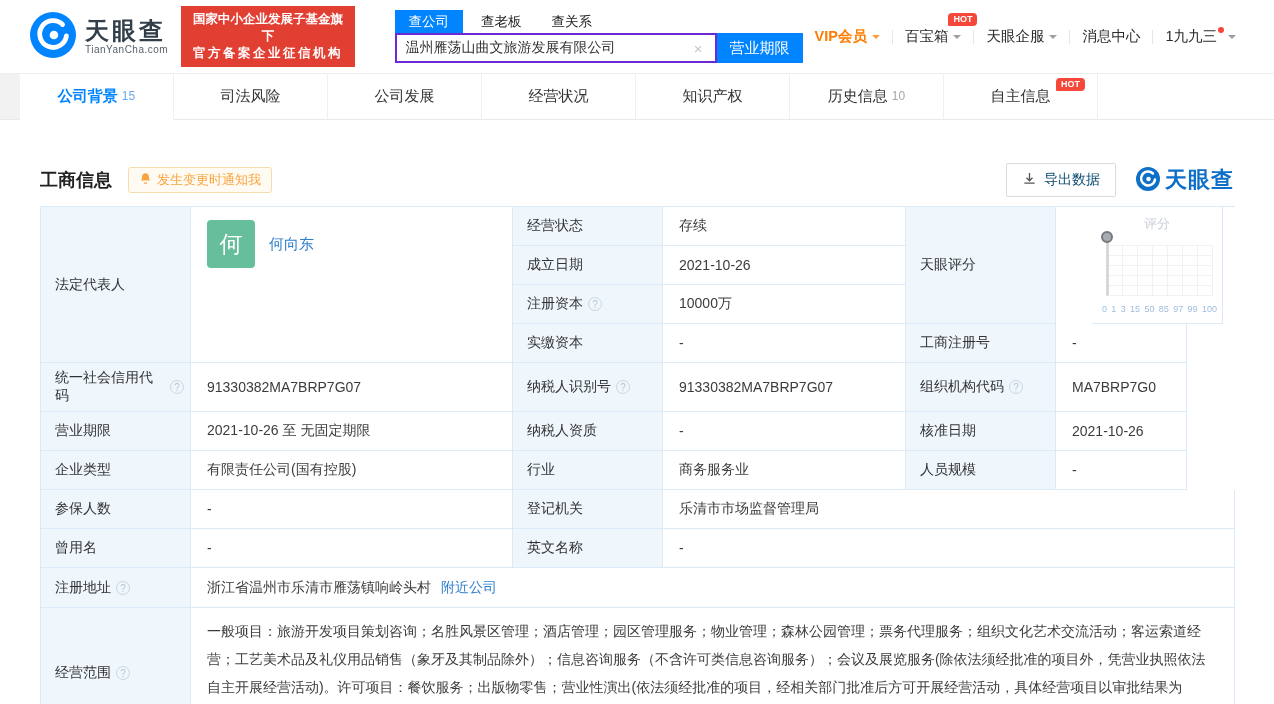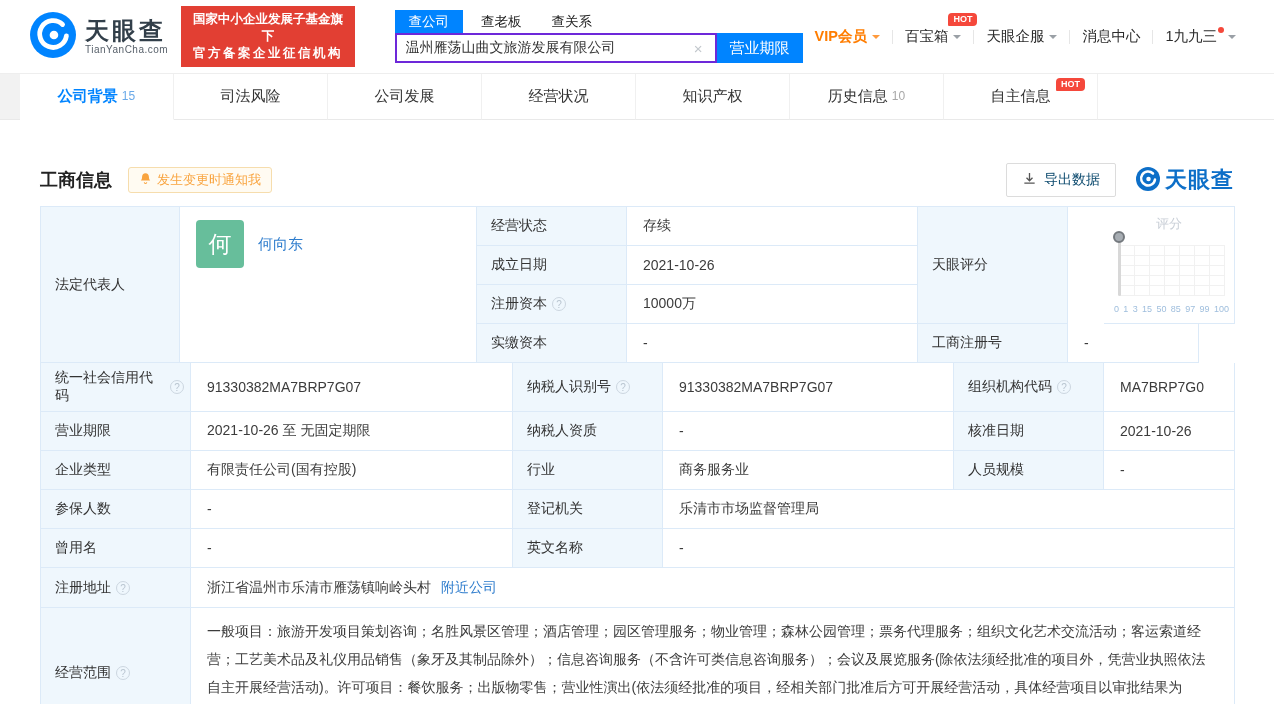--- a/index.html
+++ b/index.html
@@ -58,21 +58,21 @@
     border:1px solid #dcdcdc; border-radius:2px; background:#fff; color:#0c4a6e; font-size:14px; cursor:pointer; }
   .wmark { margin-left:20px; display:flex; align-items:center; gap:5px; }
   .wmark .wt { font-size:22px; font-weight:700; color:#0d6fc8; letter-spacing:1px; }
 
   
   .tbl { margin:0 40px; width:1195px; border-top:1px solid #dceaf8; border-left:1px solid #dceaf8; font-size:14px; }
   .row { display:flex; }
   .cell { border-right:1px solid #dceaf8; border-bottom:1px solid #dceaf8; display:flex; align-items:center; min-height:39px; }
   .lab { background:#eff7fd; padding:6px 6px 6px 14px; color:#333; }
   .val { background:#fff; padding:6px 10px 6px 16px; color:#3c3c3c; }
-  .w1 { width:150px; } .w2 { width:322px; } .w3 { width:150px; } .w4 { width:291px; }
+  .w1 { width:150px; } .w2 { width:322px; } .w3 { width:150px; } .w4 { width:243px; }
   .w5 { width:150px; } .w6 { width:131px; } .w46 { width:572px; } .w26 { width:1045px; }
   .colstack { display:flex; flex-direction:column; }
   .sub { height:39px; }
   .q { width:14px; height:14px; min-width:14px; border:1px solid #ccd6e0; border-radius:50%;
     color:#b9c5d0; font-size:10px; line-height:13px; text-align:center; margin-left:5px; display:inline-block; }
   .link { color:#2f7dcd; cursor:pointer; }
   .avatar { width:48px; height:48px; border-radius:4px; background:#67be9b; color:#fff; font-size:23px;
     display:flex; align-items:center; justify-content:center; cursor:pointer; }
   .rep-val { align-items:flex-start; padding-top:13px; }
   .rep-wrap { display:flex; align-items:center; gap:14px; }

